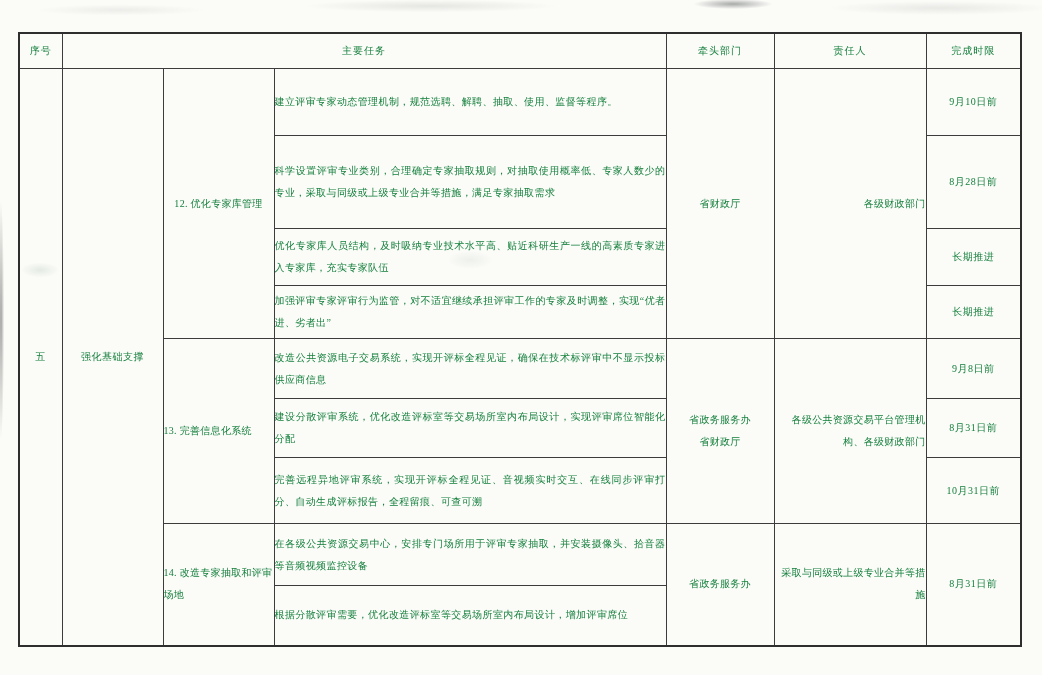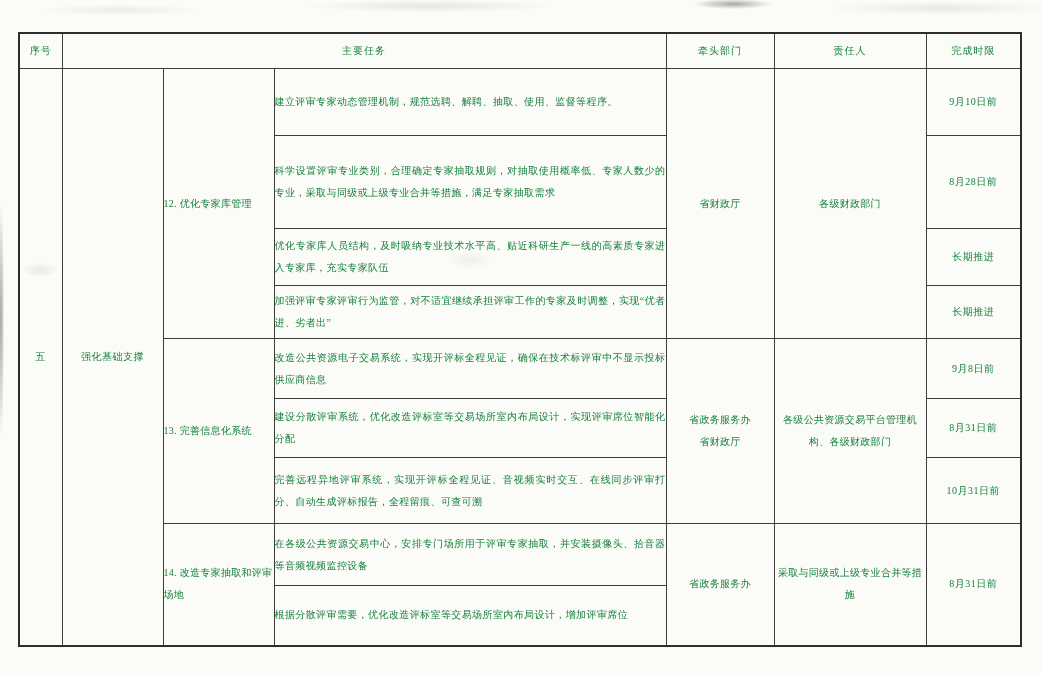--- a/index.html
+++ b/index.html
@@ -53,31 +53,31 @@
     text-align: justify;
     line-height: 22px;
     letter-spacing: 0.4px;
     margin-top: 22px;
   }
 
   .subtask-cell {
     line-height: 22px;
     letter-spacing: 0.3px;
   }
-  .subtask-center { text-align: left; padding: 2px 5px; }
+  .subtask-center { text-align: center; padding: 2px 5px; }
   .subtask-left   { text-align: left; padding: 2px 4px 2px 8px; margin-left: 29px; }
 
   .lead-cell {
     text-align: center;
     line-height: 22px;
     white-space: pre-line;
     letter-spacing: 0.3px;
   }
   .owner-cell {
-    text-align: center;
+    text-align: right;
     line-height: 22px;
     padding: 2px 10px;
     letter-spacing: 0.3px;
   }
   .deadline-cell {
     text-align: center;
     letter-spacing: 0.5px;
     margin-top: 44px;
   }
 </style>

